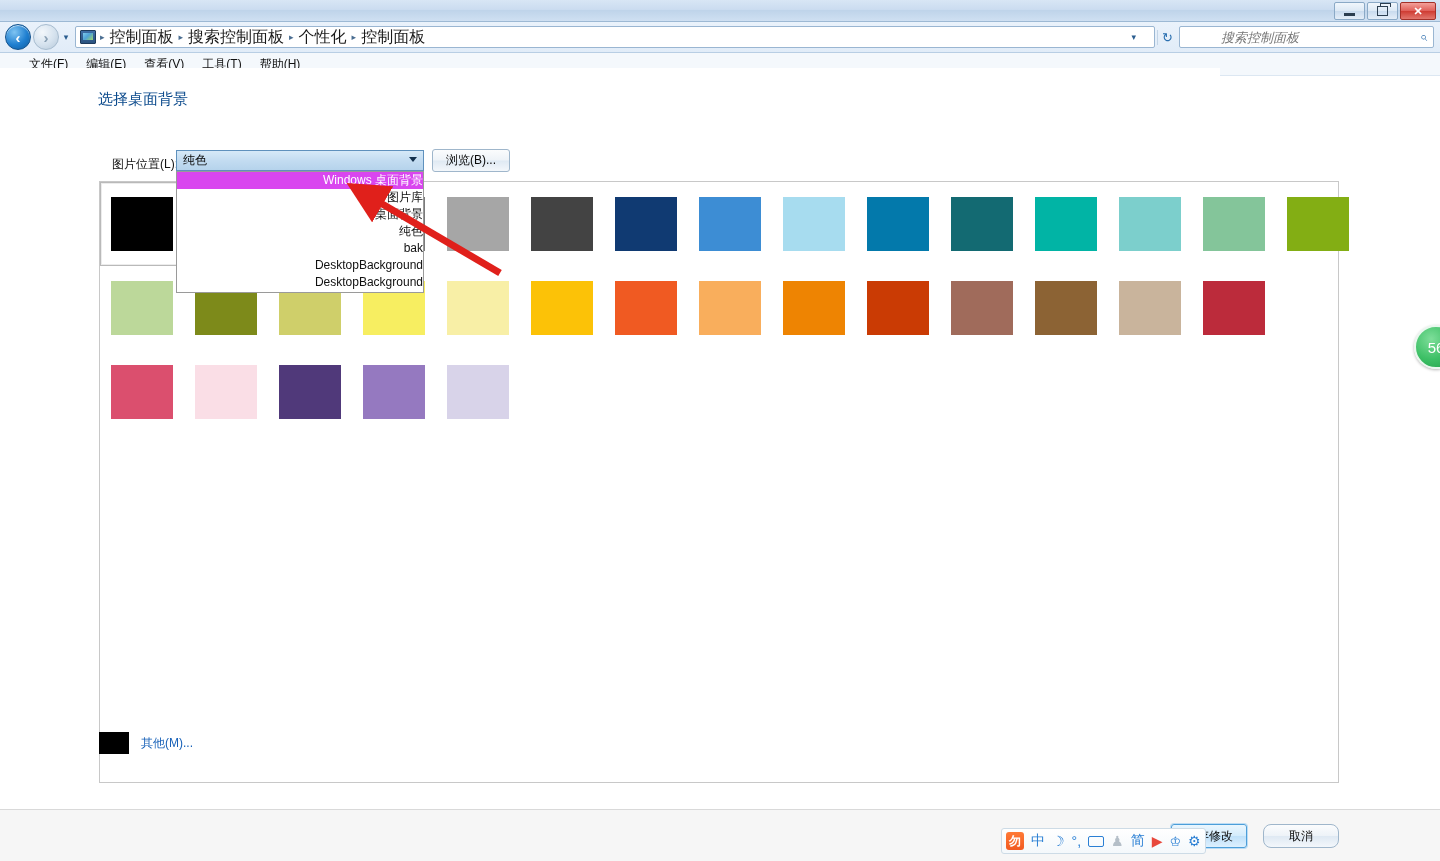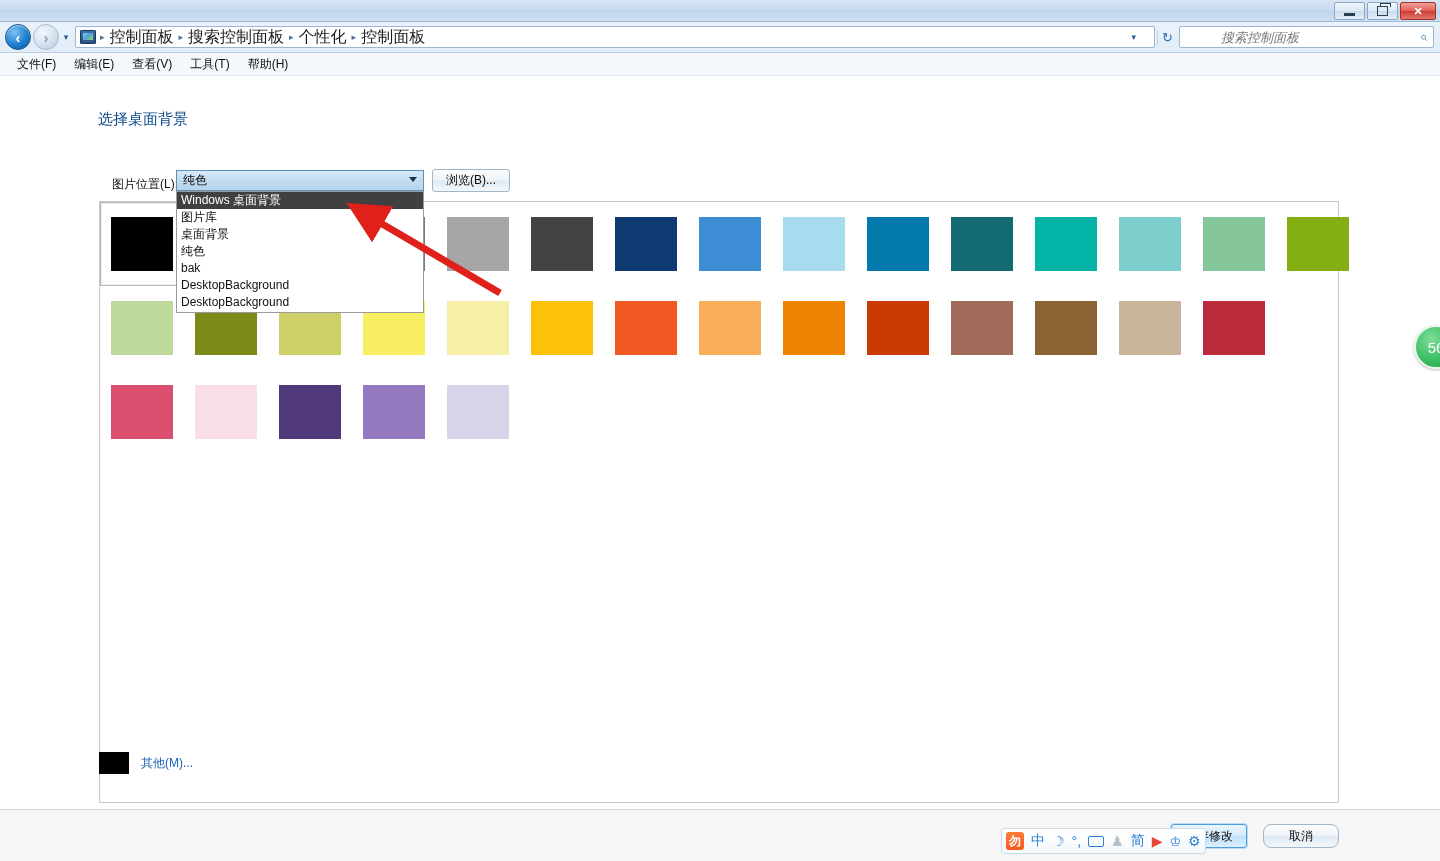--- a/index.html
+++ b/index.html
@@ -102,28 +102,29 @@
     background: transparent;
     margin-left: 33px;
   }
   .search-mag { font-size: 13px; color: #2f6fae; transform: scaleX(-1); }
 
   
   .menubar {
     position: absolute; left: 0; top: 53px; width: 1440px; height: 23px;
     background: #f4f8fc;
     border-bottom: 1px solid #dce7f2;
-    display: flex; align-items: center; padding-left: 8px;
+    display: flex; align-items: center; padding-left: 20px;
   }
   .menu-item { font-size: 12px; color: #101010; padding: 2px 9px; cursor: default; }
 
   
   .content {
-    position: absolute; left: 0; top: 88px; width: 1220px; height: 733px;
+    position: absolute; left: 0; top: 68px; width: 1220px; height: 733px;
     background: #ffffff;
+    text-align: right;
   }
   .page-title {
     position: absolute; left: 98px; top: 22px;
     font-size: 15px; color: #0b4a8c;
   }
   .page-sub {
     position: absolute; left: 98px; top: 48px;
     font-size: 12px; color: #1a1a1a;
   }
   .pos-label {
@@ -173,21 +174,21 @@
   .dropdown {
     position: absolute; left: 176px; top: 103px; width: 248px;
     background: #ffffff; border: 1px solid #9a9a9a;
     z-index: 40;
     padding-bottom: 1px;
   }
   .dd-item {
     height: 17px; line-height: 17px; padding-left: 4px;
     font-size: 12px; color: #101010; white-space: nowrap;
   }
-  .dd-item.active { background: #404040; color: #ffffff; }
+  .dd-item.active { background: #d946ef; color: #ffffff; }
 
   
   .arrow-svg { position: absolute; left: 0; top: 0; width: 1440px; height: 733px; pointer-events: none; z-index: 60; }
 
   
   .more-row { position: absolute; left: 99px; top: 664px; display: flex; align-items: center; }
   .more-swatch { width: 30px; height: 22px; background: #000000; }
   .more-link { margin-left: 12px; font-size: 12px; color: #1660b8; }
 
   

